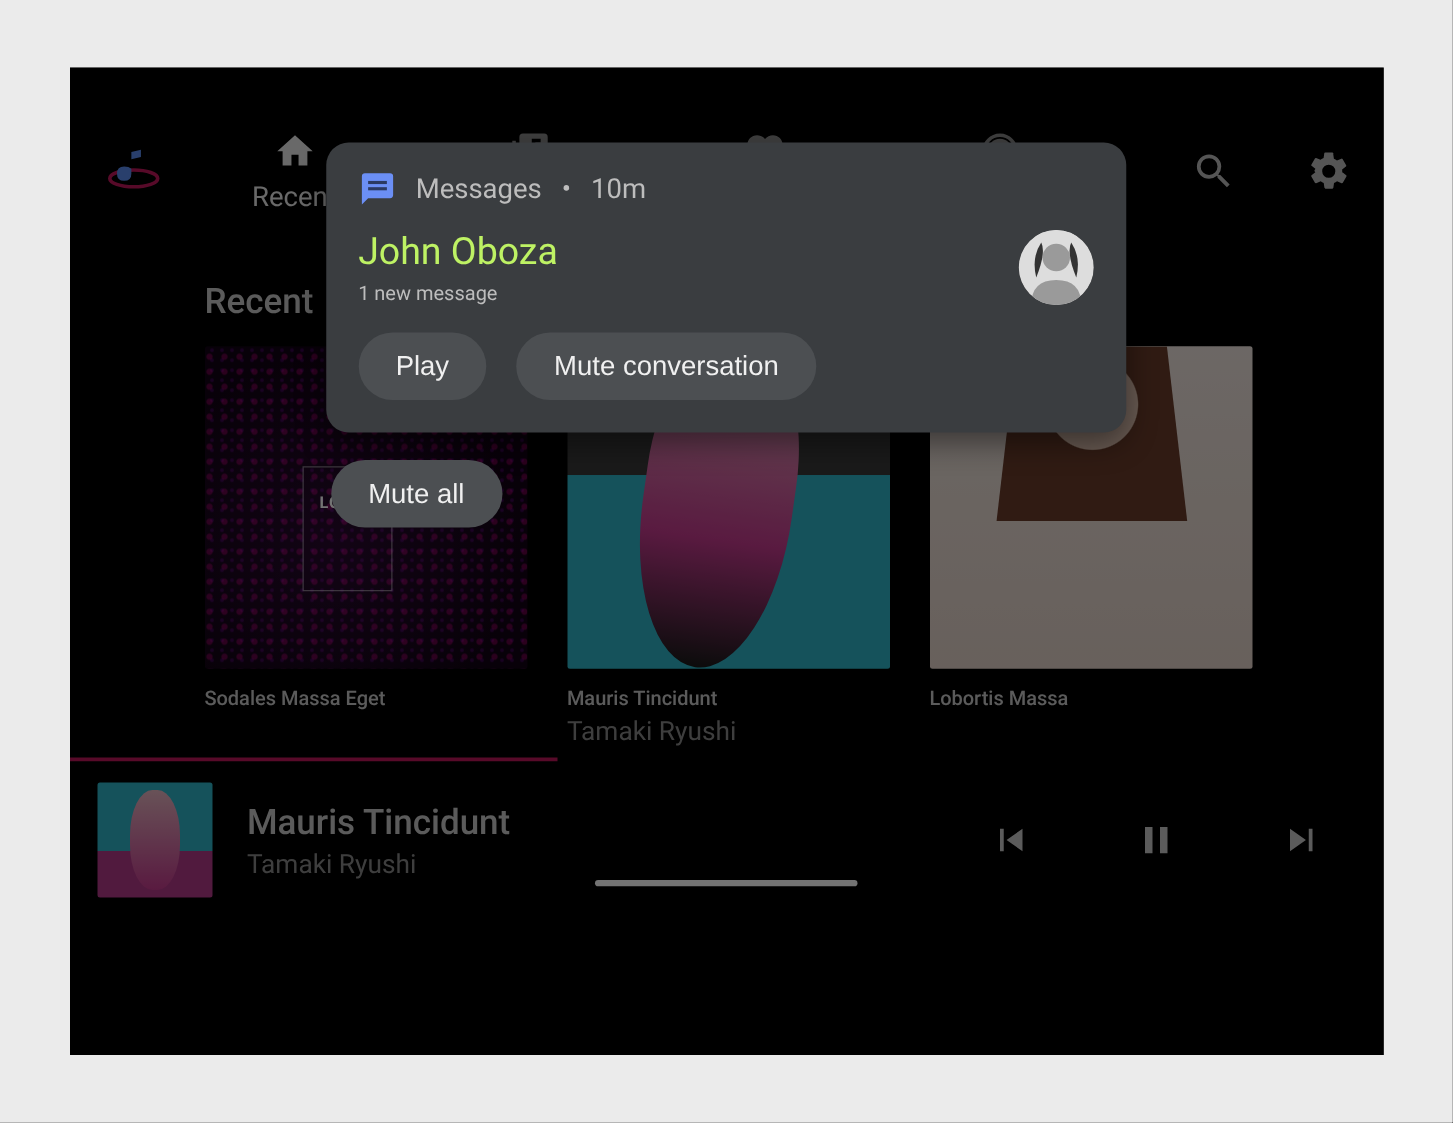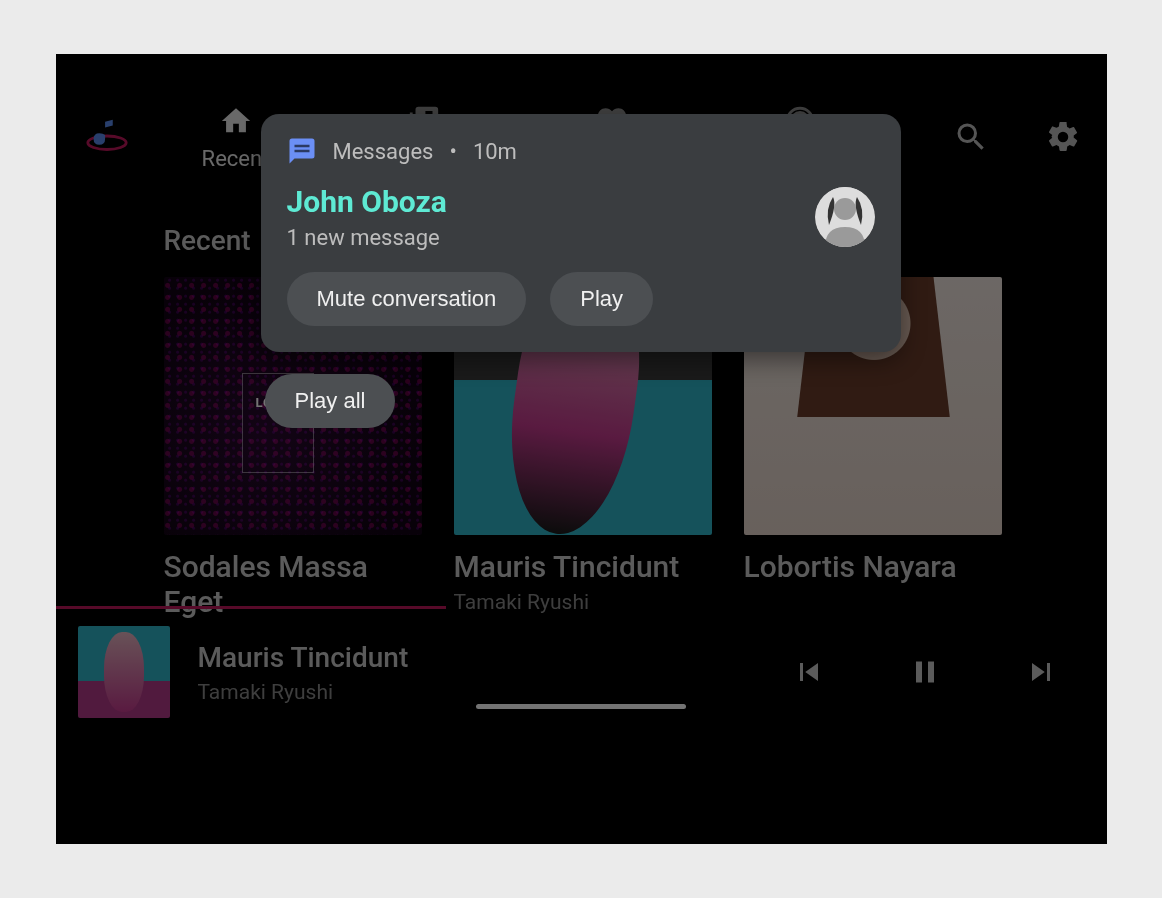--- a/index.html
+++ b/index.html
@@ -122,21 +122,21 @@
   }
   .art3 { background: linear-gradient(180deg, #f0e5df 0%, #e6d6cc 100%); }
   .art3::before{
     content:""; position:absolute; left:30px; top:0; width:200px; height:258px;
     background:
       radial-gradient(circle at 50% 18%, #e6c8b5 0 36px, transparent 37px),
       linear-gradient(180deg, #6a3d2b 0 140px, transparent 140px);
     clip-path: polygon(20% 0, 80% 0, 95% 100%, 5% 100%);
     filter: blur(.2px);
   }
-  .card-title { color:#c9c9c9; font-size:30px; margin-top:14px; font-weight:500;}
+  .card-title { color:#c9c9c9; font-size:16px; margin-top:14px; font-weight:500;}
   .card-sub { color:#8a8a8a; font-size:21px; margin-top:6px; }
 
   
   .progress {
     position:absolute;
     left:0; width:390px; height:3px; background:#c2185b;
     top: 552px;
   }
 
   
@@ -188,22 +188,22 @@
   .notif-header{
     display:flex; align-items:center; gap:16px;
     font-size:22px; color:#bdbdbd;
   }
   .notif-header .app-icon{ width:30px; height:30px; }
   .notif-header .app-icon svg{width:30px;height:30px;}
   .notif-body{
     display:flex; align-items:center; margin-top:18px;
   }
   .notif-titles{flex:1;}
-  .notif-title{font-size:30px; color:#5eead4; font-weight:700;}
-  .notif-sub{font-size:22px; color:#bdbdbd; margin-top:6px;}
+  .notif-title{font-size:30px; color:#bef264; font-weight:400;}
+  .notif-sub{font-size:16px; color:#bdbdbd; margin-top:6px;}
   .avatar{
     width:60px; height:60px; border-radius:50%;
     background: radial-gradient(circle at 50% 30%, #ddd 0 20px, #888 21px 30px);
     overflow:hidden;
   }
   .notif-actions{
     display:flex; gap:24px; margin-top:22px;
   }
   .chip{
     background:#4c4f52;
@@ -283,21 +283,21 @@
         </div>
         <div class="card-title">Sodales Massa Eget</div>
       </div>
       <div class="card">
         <div class="art art2"></div>
         <div class="card-title">Mauris Tincidunt</div>
         <div class="card-sub">Tamaki Ryushi</div>
       </div>
       <div class="card">
         <div class="art art3"></div>
-        <div class="card-title">Lobortis Nayara</div>
+        <div class="card-title">Lobortis Massa</div>
       </div>
     </div>
   </div>
 
   <div class="progress"></div>
 
   <div class="player">
     <div class="thumb"></div>
     <div>
       <div class="np-title">Mauris Tincidunt</div>
@@ -343,20 +343,20 @@
           <svg viewBox="0 0 60 60" width="60" height="60">
               <circle cx="30" cy="30" r="30" fill="#ddd"></circle>
               <circle cx="30" cy="22" r="11" fill="#9a9a9a"></circle>
               <path d="M10 60 Q10 40 30 40 Q50 40 50 60 Z" fill="#9a9a9a"></path>
               <path d="M18 10 Q10 22 14 38 Q22 18 18 10" fill="#333"></path>
               <path d="M42 10 Q50 22 46 38 Q38 18 42 10" fill="#333"></path>
             </svg>
         </div>
       </div>
       <div class="notif-actions">
+        <button class="chip">Play</button>
         <button class="chip">Mute conversation</button>
-        <button class="chip">Play</button>
-      </div>
-    </div>
-    <button class="chip clear-all">Play all</button>
+      </div>
+    </div>
+    <button class="chip clear-all">Mute all</button>
   </div>
 
 </div>
 
 </body></html>

